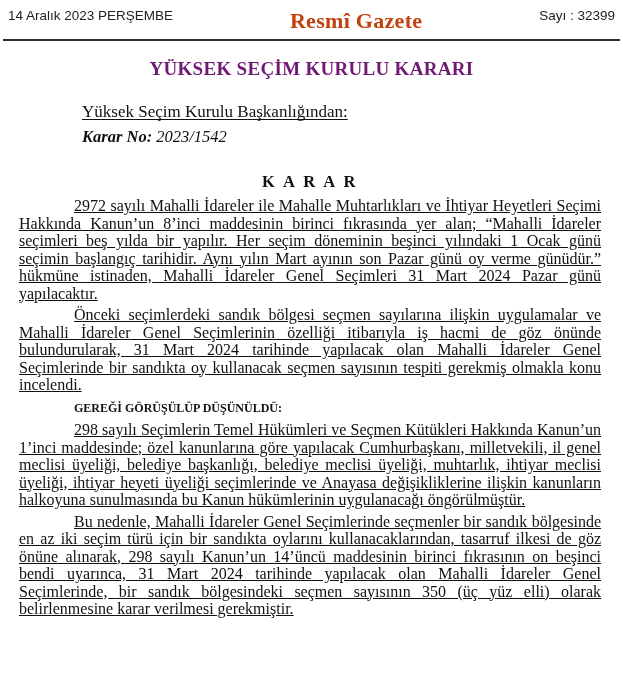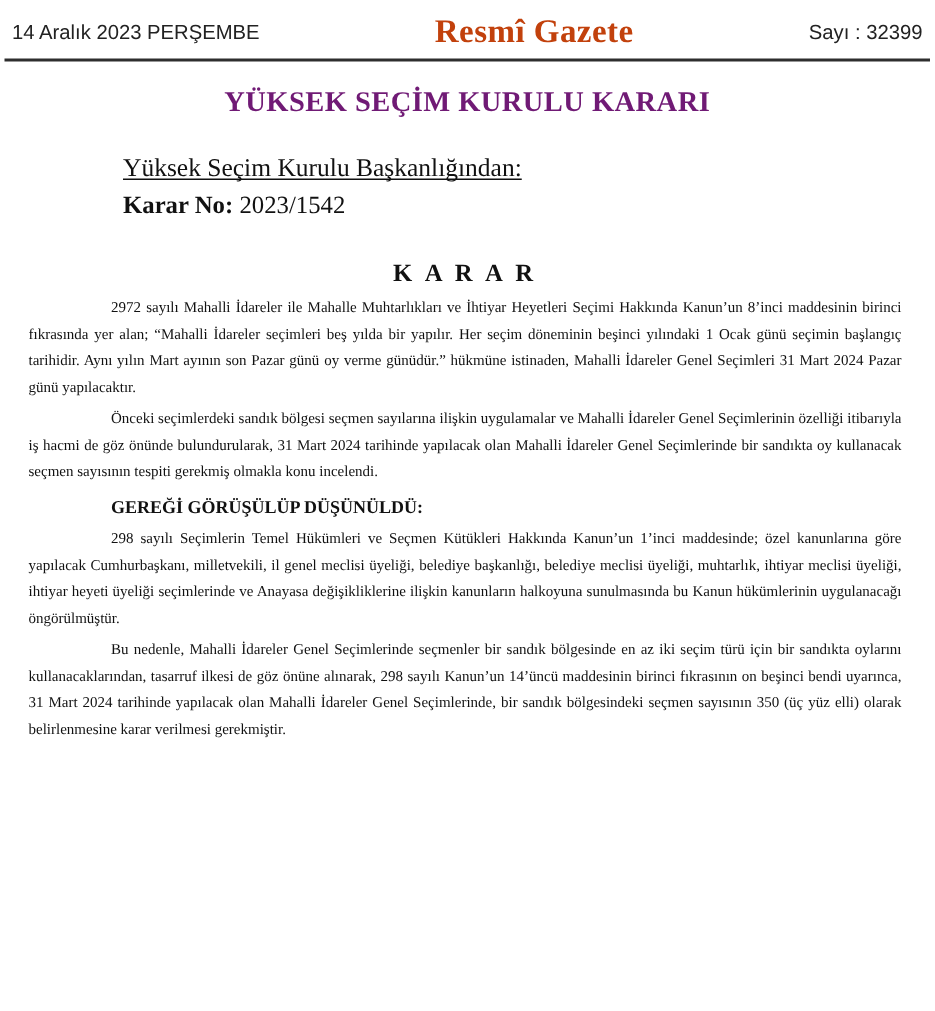--- a/index.html
+++ b/index.html
@@ -9,21 +9,21 @@
     width: 623px;
     height: 674px;
     background: #ffffff;
     font-family: "Liberation Serif", serif;
     color: #111111;
     overflow: hidden;
   }
   .masthead {
     display: flex;
     justify-content: space-between;
-    align-items: center;
+    align-items: flex-start;
     padding: 8px 8px 0 8px;
   }
   .masthead .date,
   .masthead .issue {
     font-family: "Liberation Sans", sans-serif;
     font-size: 13.5px;
     color: #222222;
     white-space: nowrap;
   }
   .masthead .brand {
@@ -52,35 +52,37 @@
   .authority {
     font-size: 17px;
     margin: 22px 0 0 63px;
     text-decoration: underline;
     text-decoration-skip-ink: none;
     text-underline-offset: 2px;
   }
   .karar-no {
     font-size: 16.5px;
     margin: 5px 0 0 63px;
+    font-style: italic;
   }
   .karar-no .label { font-weight: bold; }
   .karar-heading {
     text-align: center;
     font-size: 16.5px;
     font-weight: bold;
     letter-spacing: 2.5px;
     margin: 25px 0 0 0;
   }
   .body-para {
-    font-size: 10px;
+    font-size: 16px;
     line-height: 17.5px;
     text-align: justify;
     text-indent: 55px;
     margin: 4px 0 0 0;
+    text-decoration: underline;
   }
   .body-para.first { margin-top: 5px; }
   .section-heading {
     font-size: 12px;
     line-height: 17.5px;
     font-weight: bold;
     margin: 6px 0 0 55px;
   }
 </style>
 </head>

